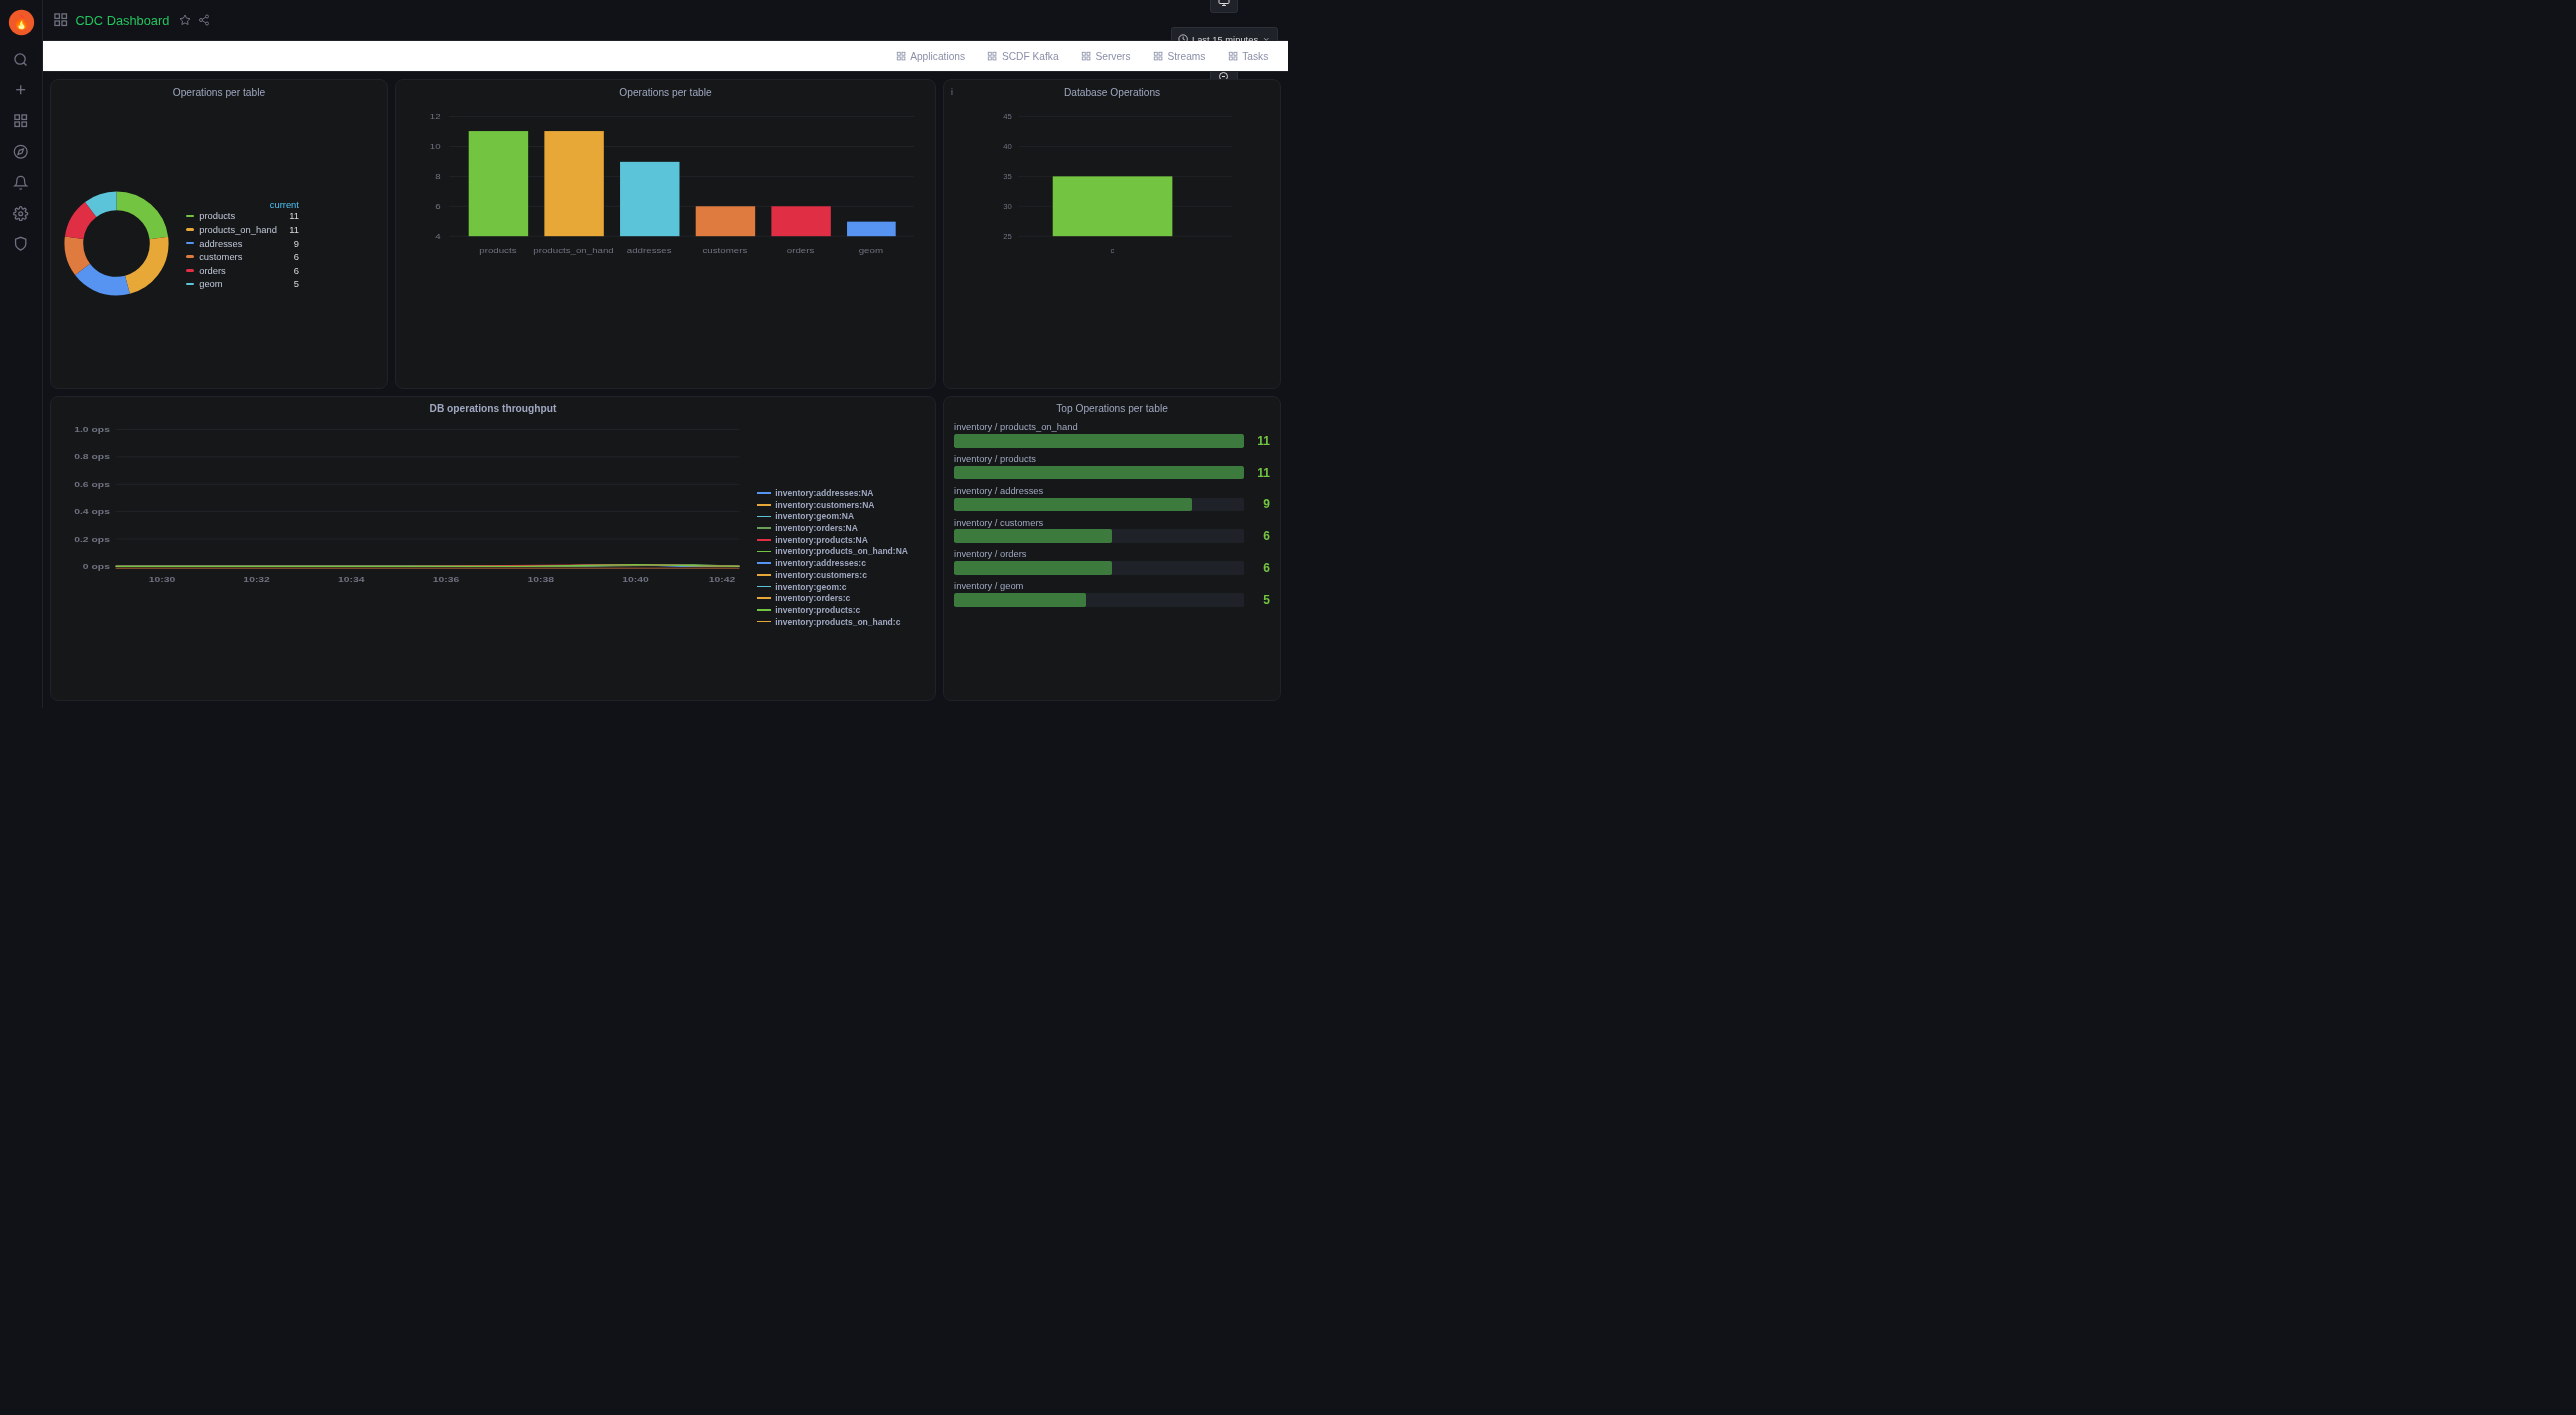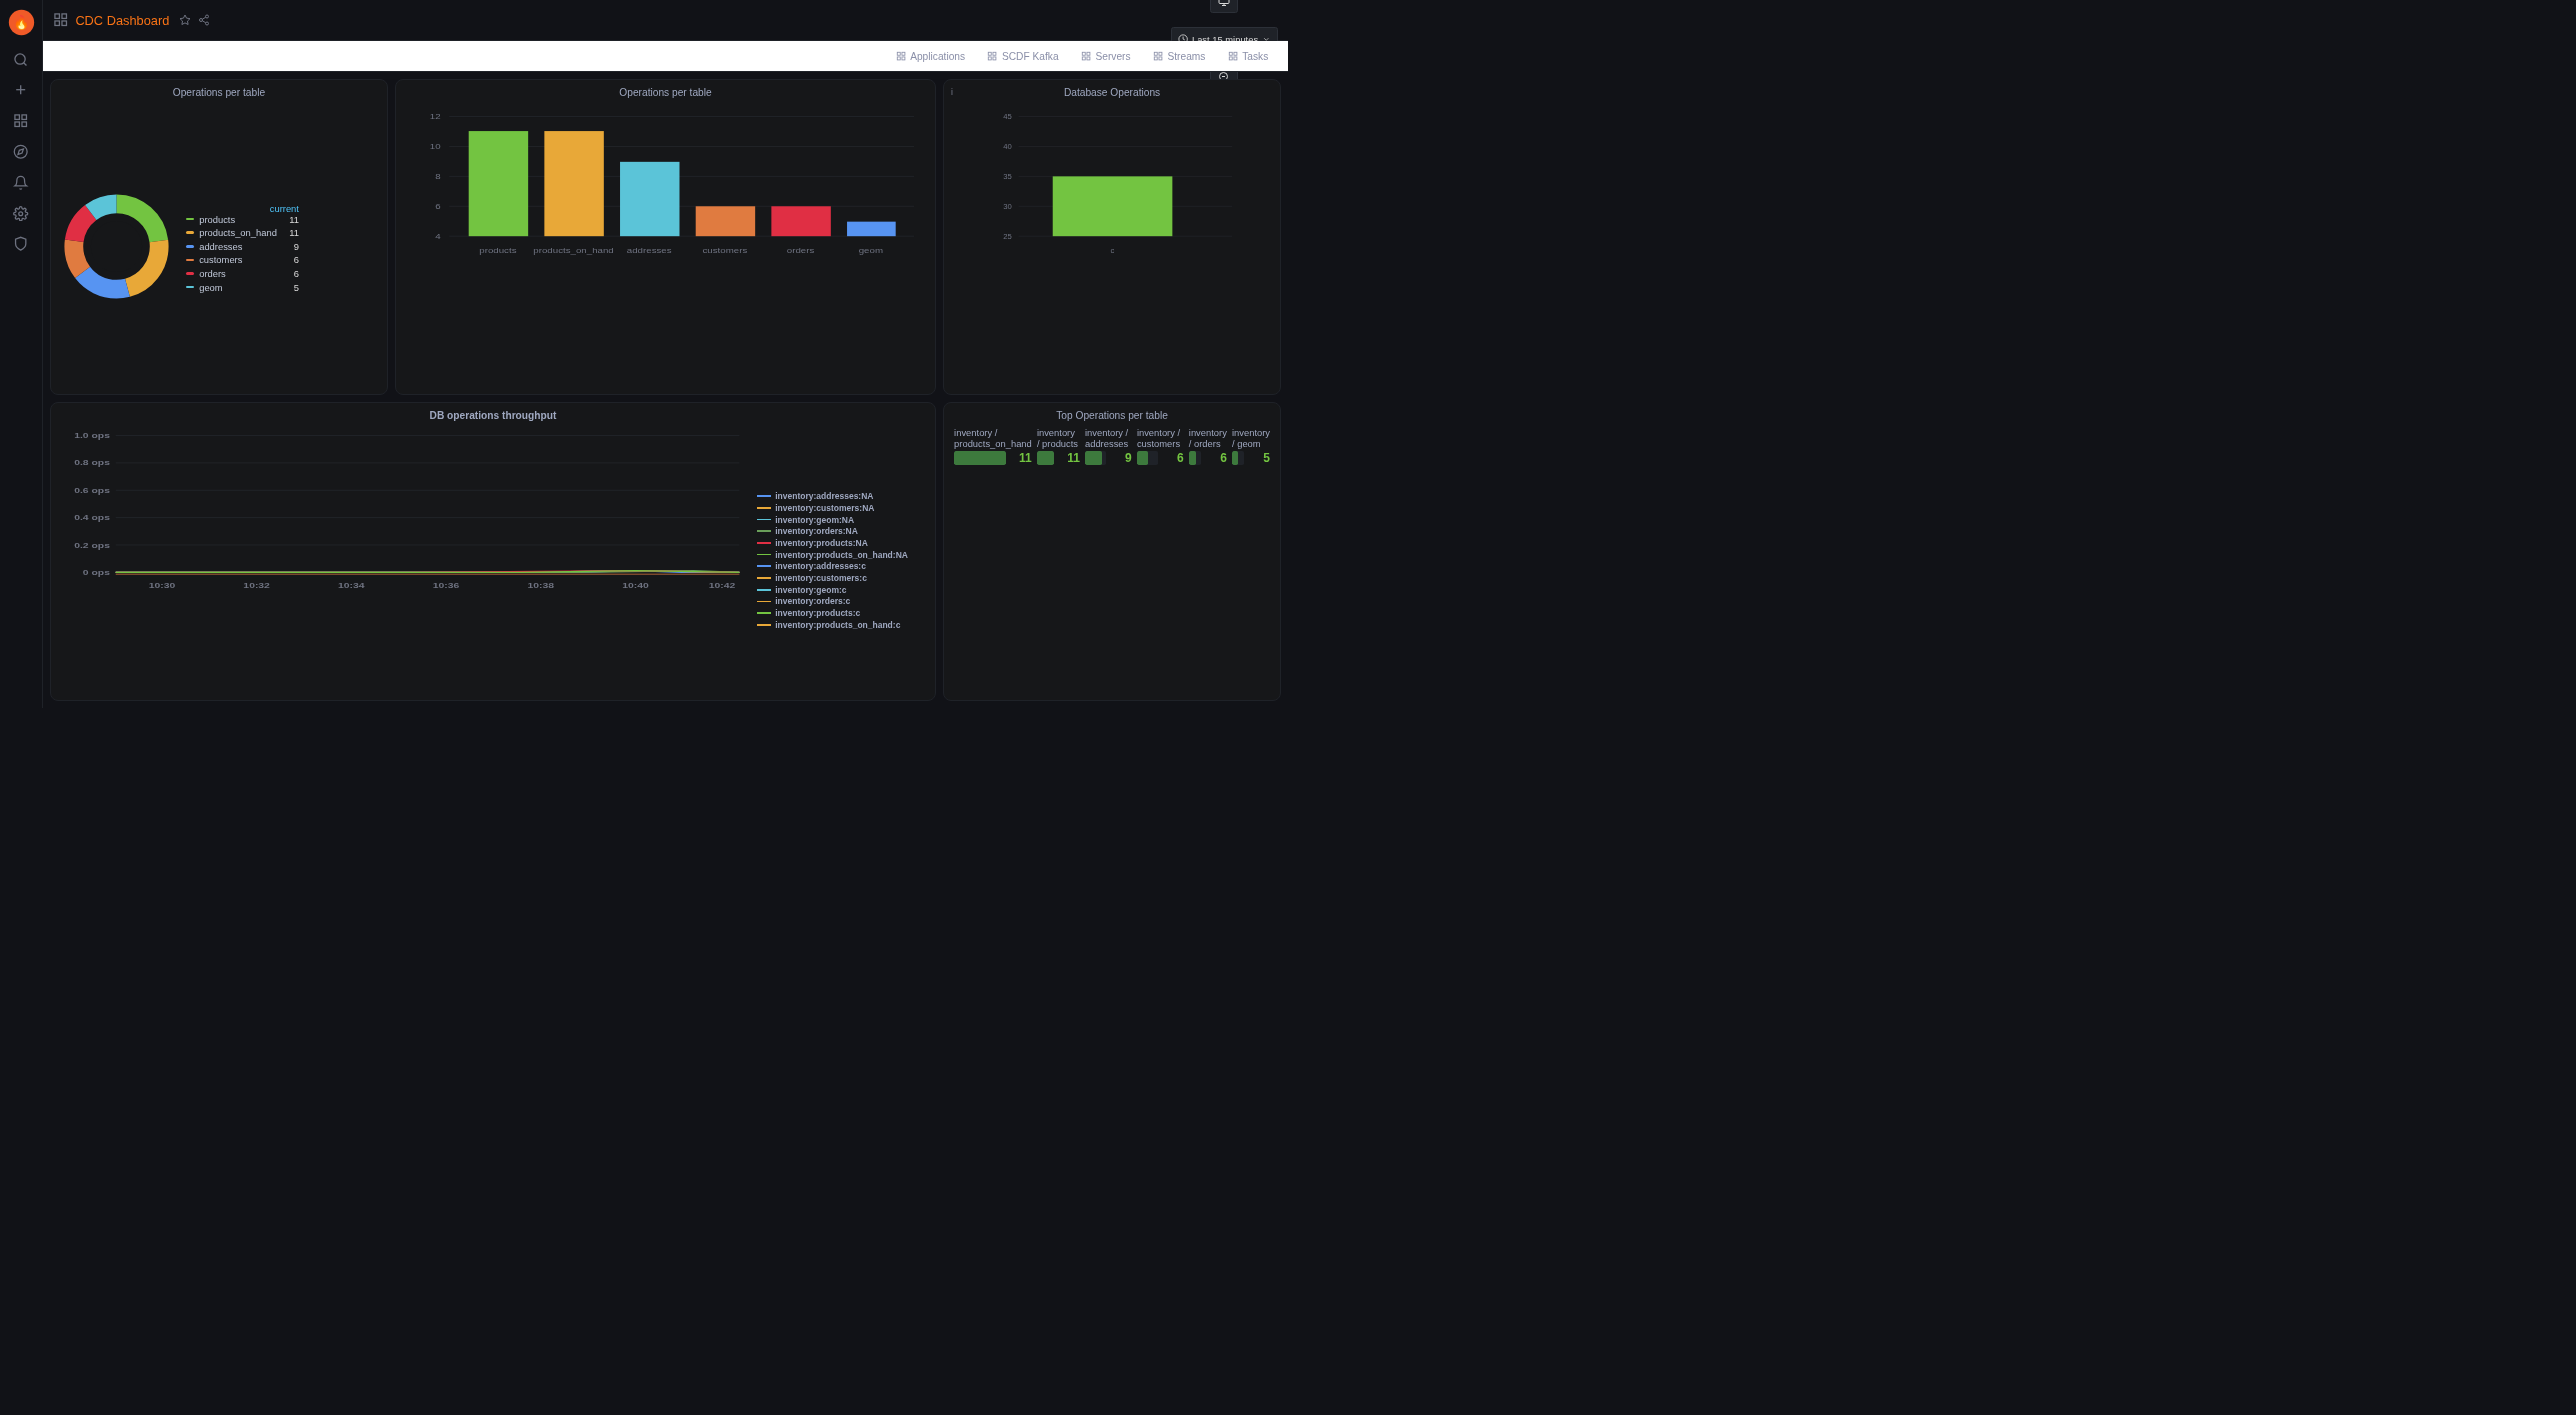--- a/index.html
+++ b/index.html
@@ -58,21 +58,21 @@
       height: 41px;
       display: flex;
       align-items: center;
       padding: 0 10.2px;
       gap: 6.8px;
       flex-shrink: 0;
     }
     .topbar-title {
       font-size: 12.8px;
       font-weight: 500;
-      color: #f97316;
+      color: #22c55e;
       margin-right: 3.4px;
     }
     .topbar-right {
       margin-left: auto;
       display: flex;
       align-items: center;
       gap: 14px;
       flex-direction: column;
     }
     .topbar-btn {
@@ -229,21 +229,21 @@
     .t-leg-line {
       width: 13.6px;
       height: 1.7px;
       flex-shrink: 0;
     }
     
     .top-ops-wrap {
       flex: 1;
       padding: 3.4px 10.2px 6.8px;
       display: flex;
-      flex-direction: row;
+      flex-direction: column;
       gap: 5.1px;
       overflow-y: auto;
     }
     .top-ops-row {
       display: flex;
       flex-direction: column;
       gap: 1.7px;
     }
     .top-ops-label {
       font-size: 9.4px;

